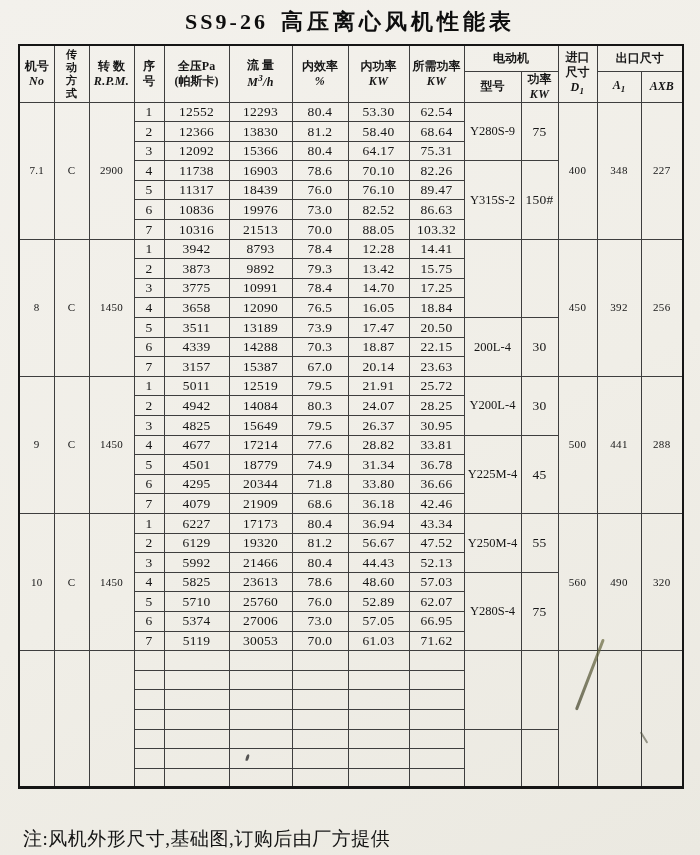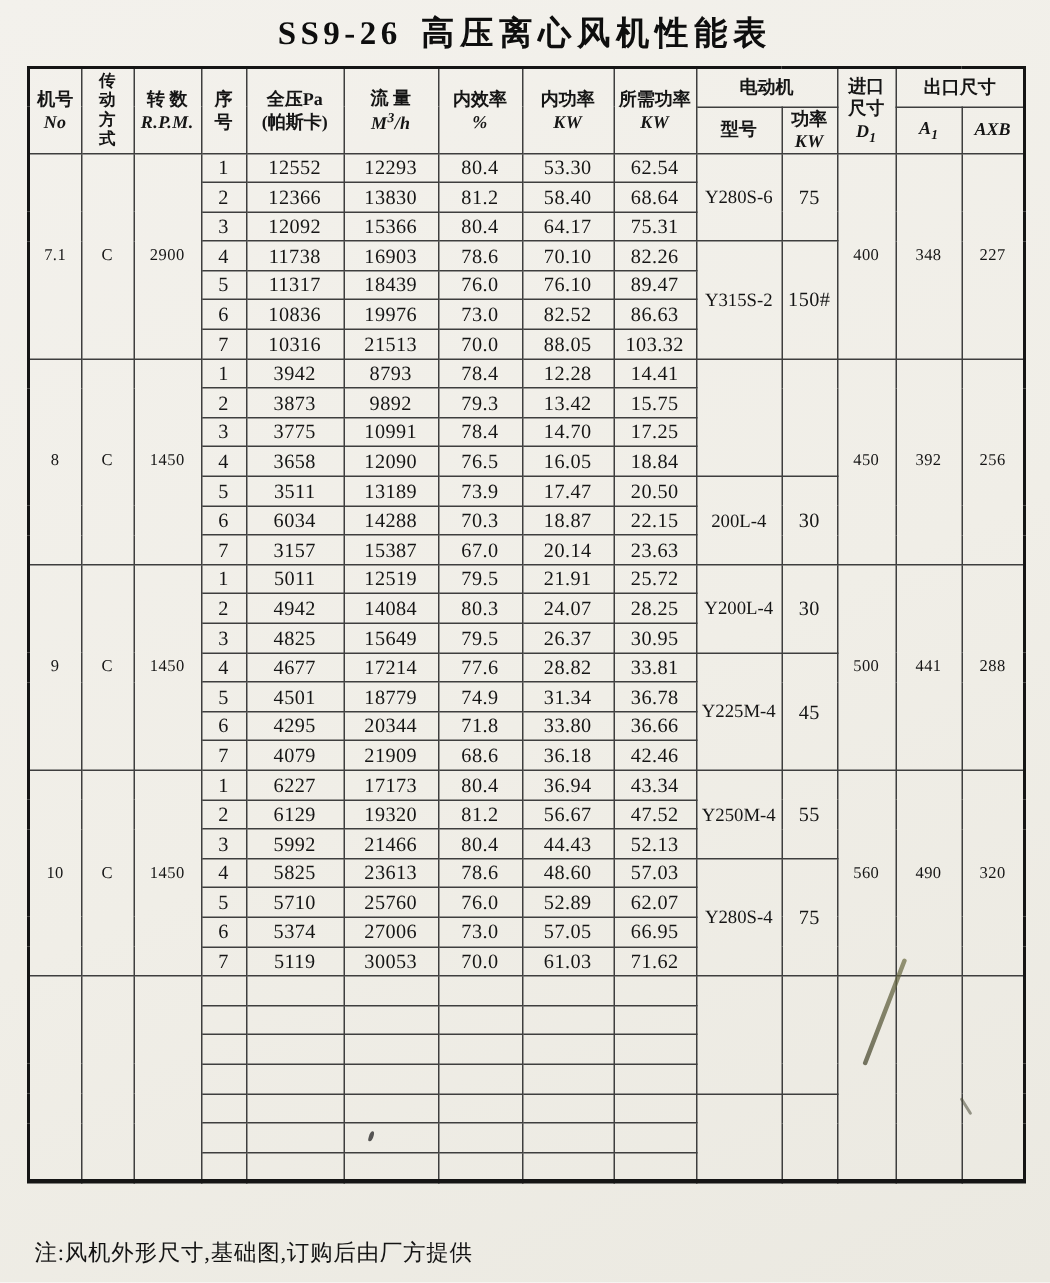--- a/index.html
+++ b/index.html
@@ -41,21 +41,21 @@
 
   .perf-table tbody td {
     font-size: 13.5px; height: 19.6px; line-height: 1; letter-spacing: 0.3px;
     background: transparent;
   }
   .perf-table tbody td.motor { font-size: 12.5px; letter-spacing: 0; }
   .perf-table tbody td.big { font-size: 11px; }
 
   .footnote {
     position: absolute; left: 23px; top: 826px;
-    font-size: 15px; letter-spacing: 0.5px; color: #141414; font-weight: 500;
+    font-size: 19px; letter-spacing: 0.5px; color: #141414; font-weight: 500;
     white-space: nowrap;
   }
 
   
   .streak-long {
     position: absolute; left: 602px; top: 639px; width: 2.5px; height: 76px;
     background: linear-gradient(#6a6a40, #3f3f26); transform: rotate(21deg);
     transform-origin: top center; opacity: 0.7; border-radius: 2px;
   }
   .streak-short {
@@ -155,21 +155,21 @@
       <tr>
         <td rowspan="7" class="big">7.1</td>
         <td rowspan="7" class="big">C</td>
         <td rowspan="7" class="big">2900</td>
         <td>1</td>
         <td>12552</td>
         <td>12293</td>
         <td>80.4</td>
         <td>53.30</td>
         <td>62.54</td>
-        <td rowspan="3" class="motor">Y280S-6</td>
+        <td rowspan="3" class="motor">Y280S-9</td>
         <td rowspan="3">75</td>
         <td rowspan="7" class="big">400</td>
         <td rowspan="7" class="big">348</td>
         <td rowspan="7" class="big">227</td>
       </tr>
       <tr>
         <td>2</td>
         <td>12366</td>
         <td>13830</td>
         <td>81.2</td>
@@ -263,21 +263,21 @@
         <td>3511</td>
         <td>13189</td>
         <td>73.9</td>
         <td>17.47</td>
         <td>20.50</td>
         <td rowspan="3" class="motor">200L-4</td>
         <td rowspan="3">30</td>
       </tr>
       <tr>
         <td>6</td>
-        <td>6034</td>
+        <td>4339</td>
         <td>14288</td>
         <td>70.3</td>
         <td>18.87</td>
         <td>22.15</td>
       </tr>
       <tr>
         <td>7</td>
         <td>3157</td>
         <td>15387</td>
         <td>67.0</td>

